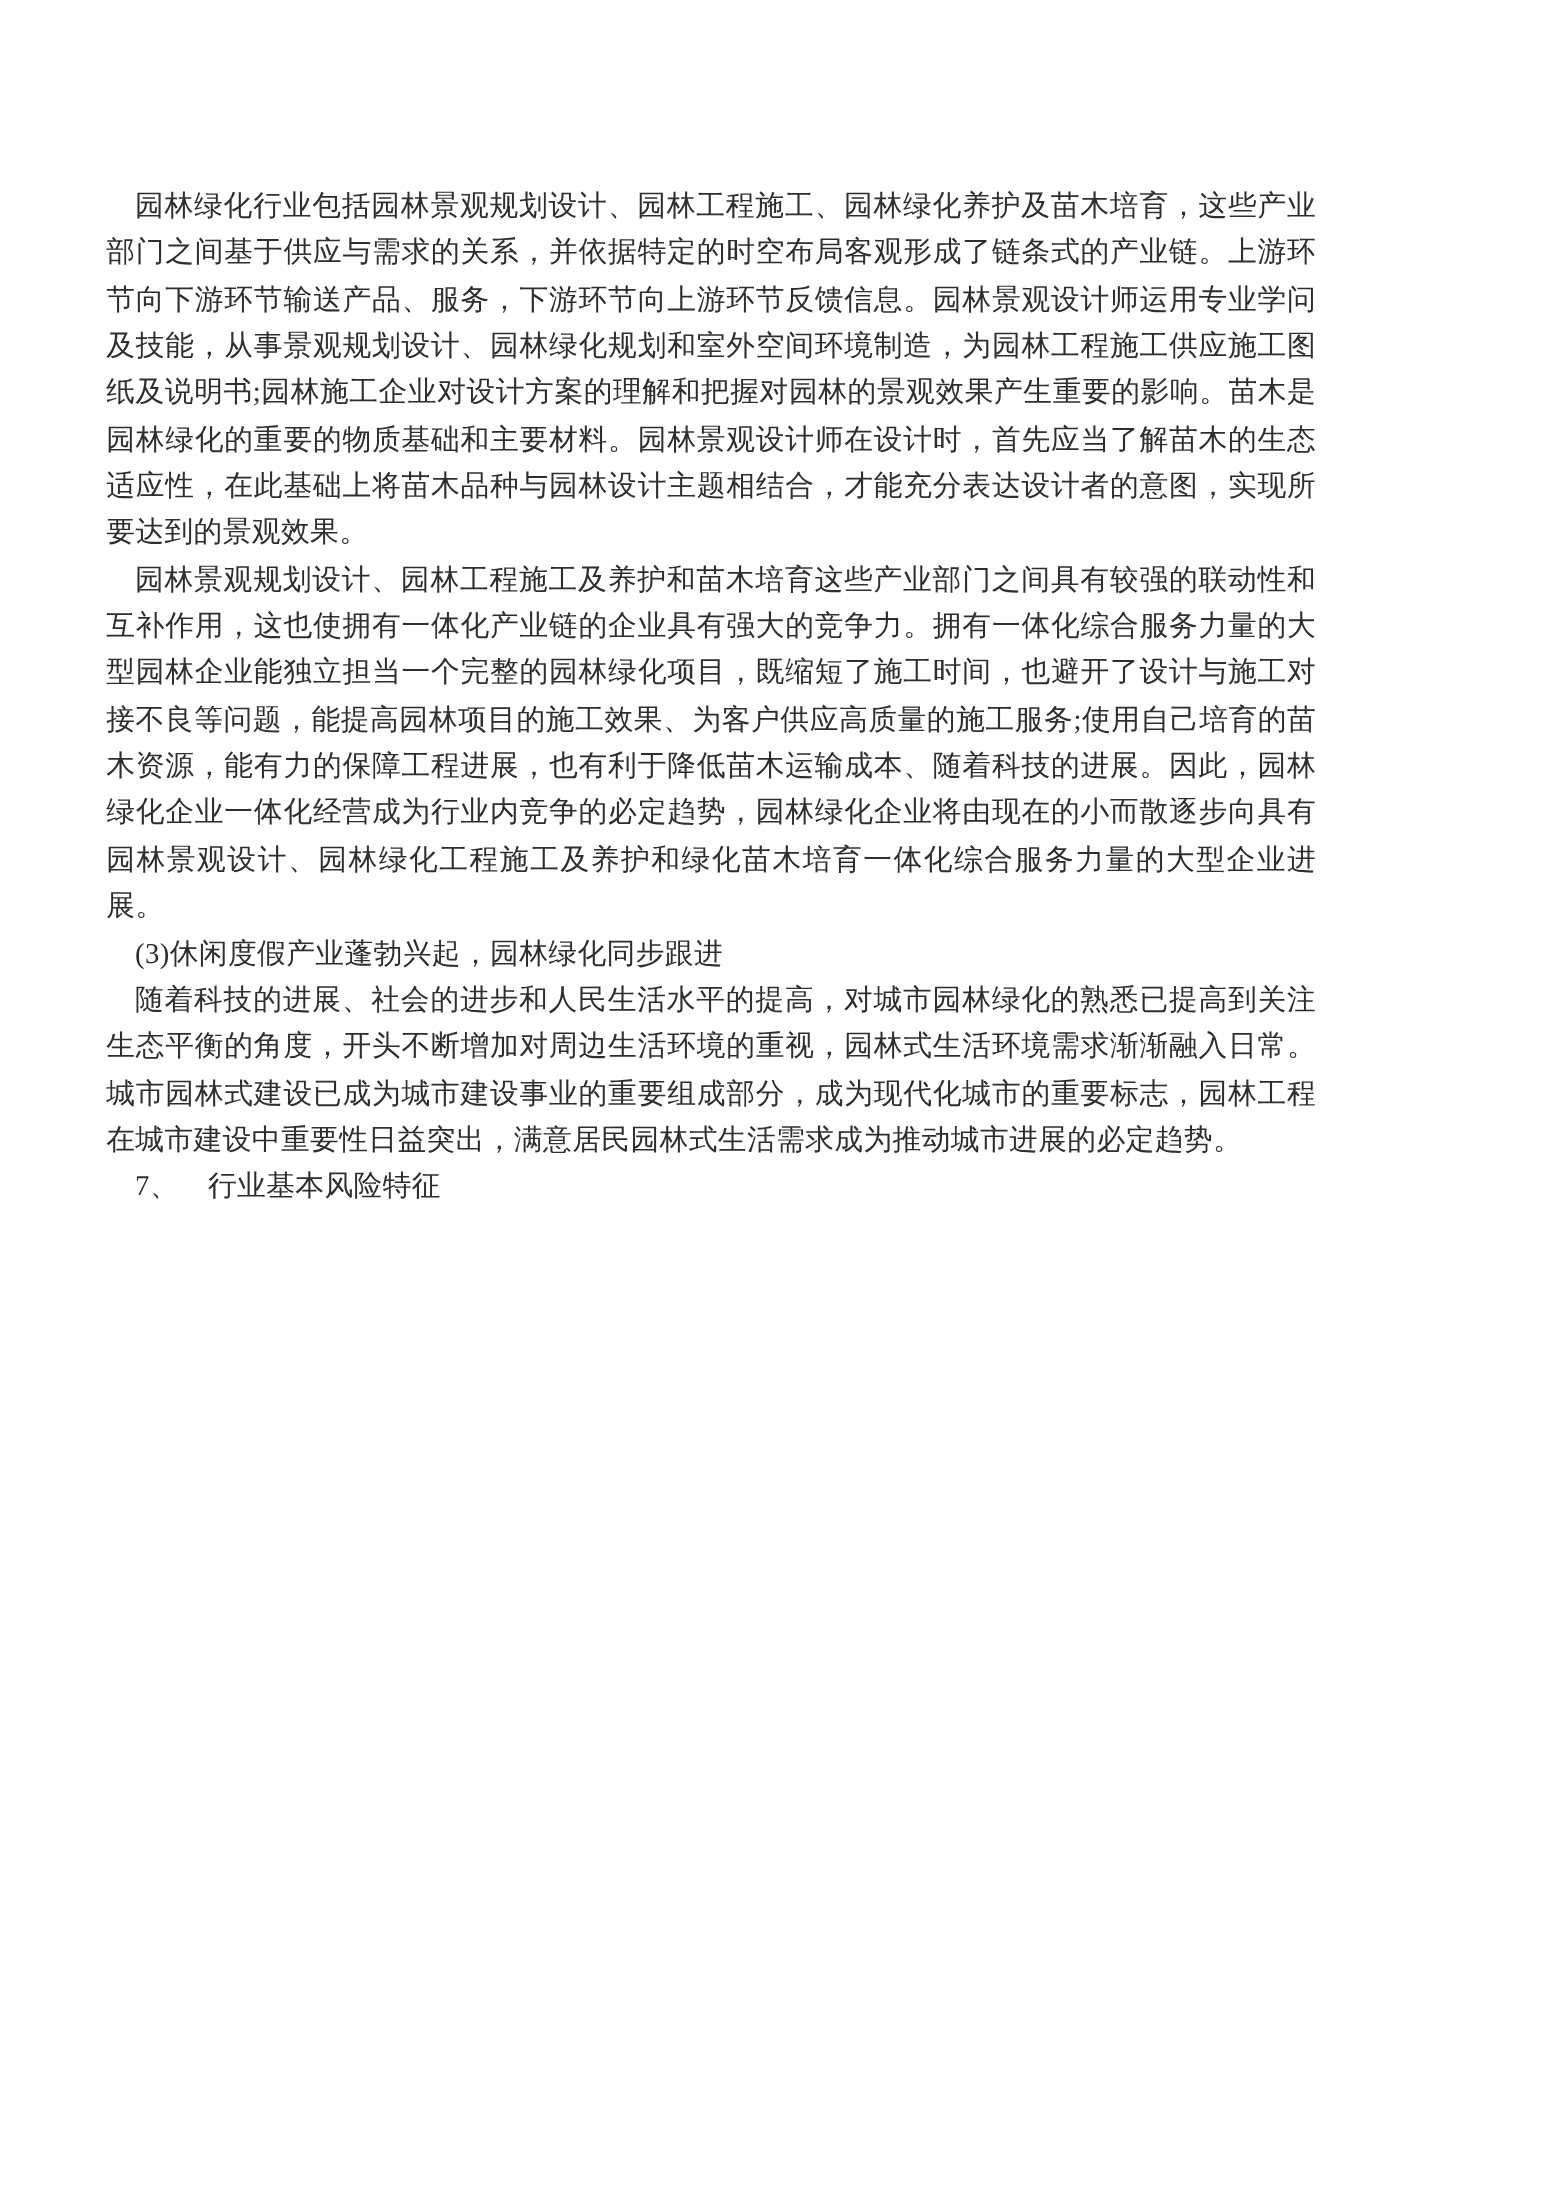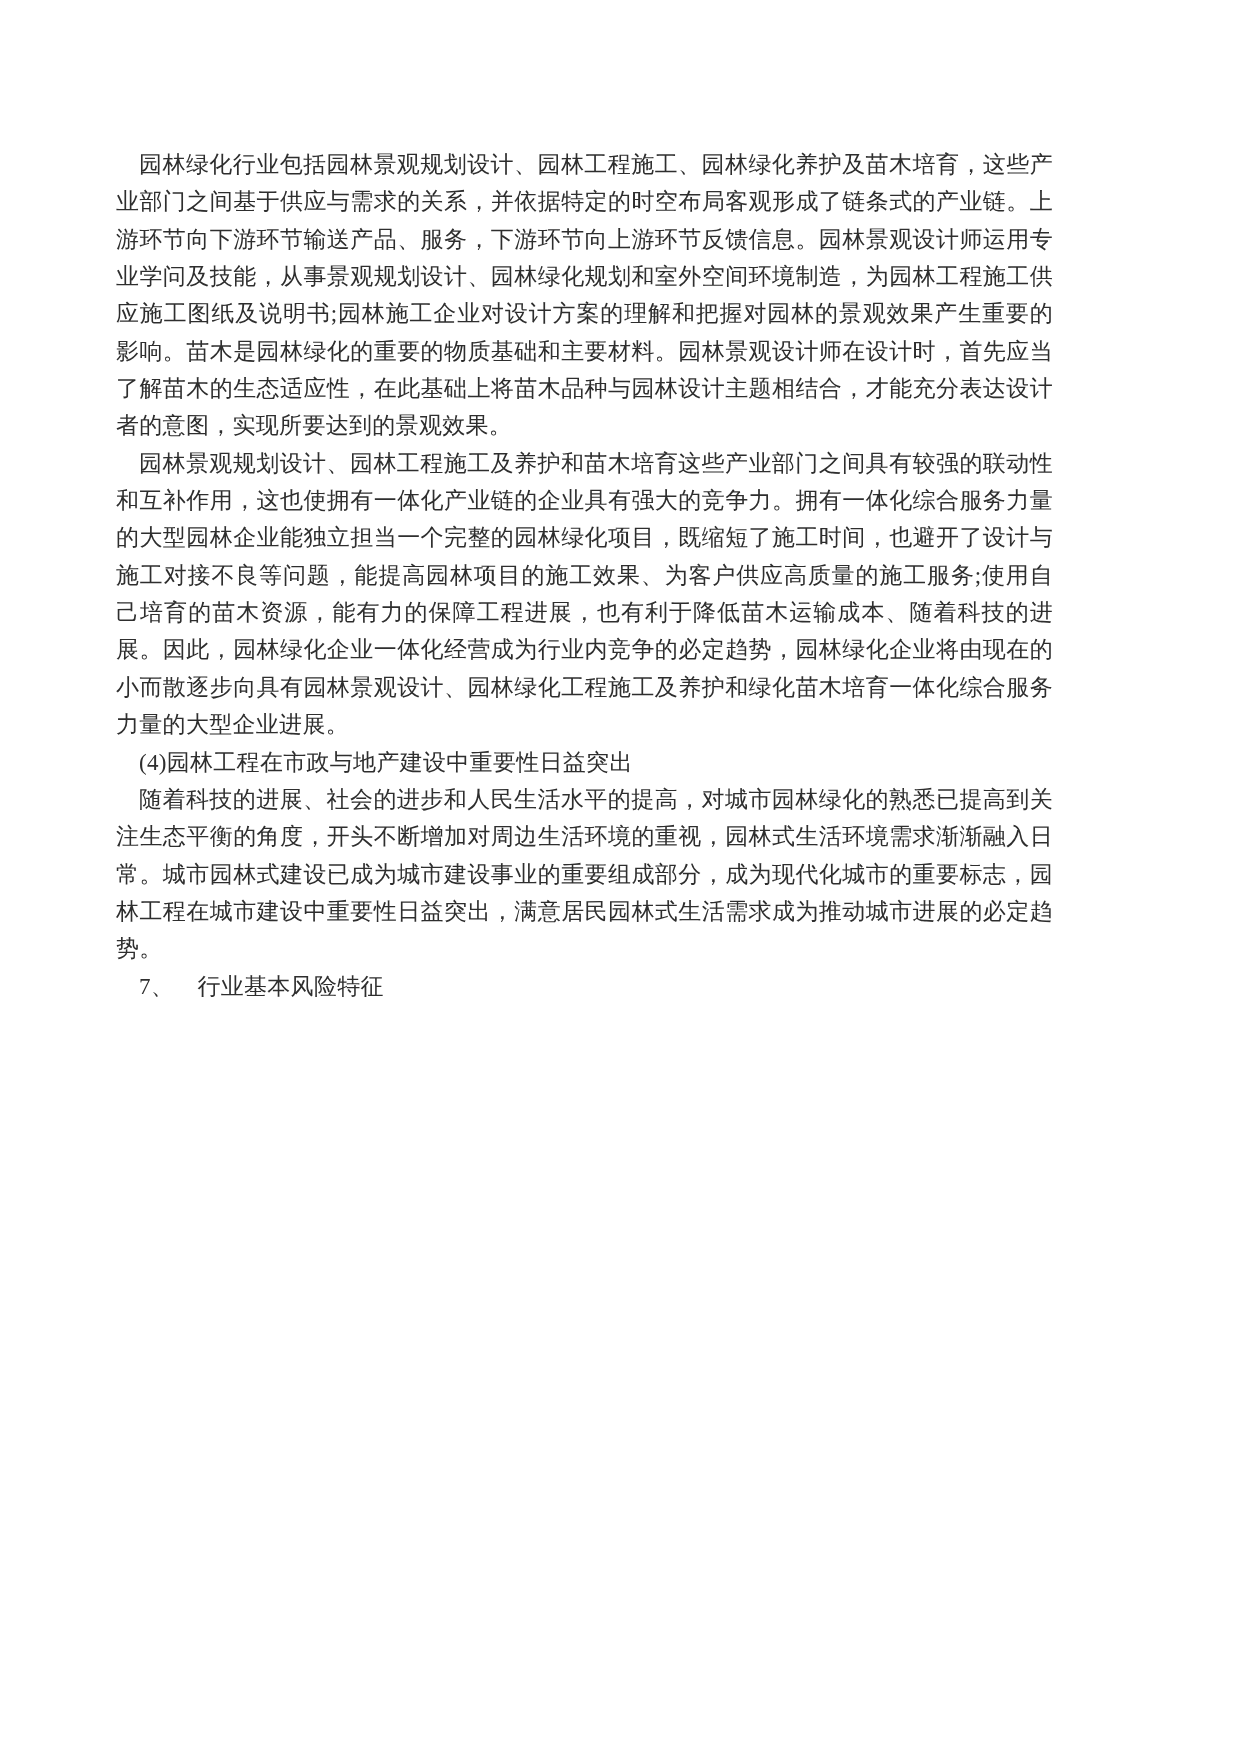--- a/index.html
+++ b/index.html
@@ -10,21 +10,21 @@
     width: 1240px;
     height: 1753px;
     background: #ffffff;
     overflow: hidden;
   }
   .page {
     box-sizing: border-box;
     width: 1240px;
     height: 1753px;
     background: #ffffff;
-    padding: 146px 187px 0 116px;
+    padding: 146px 187px 0 85px;
   }
   .doc-text p {
     margin: 0;
     padding: 0;
     font-family: "Liberation Serif", "DejaVu Serif", serif;
     font-size: 23px;
     line-height: 37.35px;
     color: #2e2e2e;
     text-align: justify;
     text-indent: 1em;
@@ -32,17 +32,17 @@
     letter-spacing: 0.3px;
   }
 </style>
 </head>
 <body>
 
 <div class="page">
   <div class="doc-text">
     <p>园林绿化行业包括园林景观规划设计、园林工程施工、园林绿化养护及苗木培育，这些产业部门之间基于供应与需求的关系，并依据特定的时空布局客观形成了链条式的产业链。上游环节向下游环节输送产品、服务，下游环节向上游环节反馈信息。园林景观设计师运用专业学问及技能，从事景观规划设计、园林绿化规划和室外空间环境制造，为园林工程施工供应施工图纸及说明书;园林施工企业对设计方案的理解和把握对园林的景观效果产生重要的影响。苗木是园林绿化的重要的物质基础和主要材料。园林景观设计师在设计时，首先应当了解苗木的生态适应性，在此基础上将苗木品种与园林设计主题相结合，才能充分表达设计者的意图，实现所要达到的景观效果。</p>
     <p>园林景观规划设计、园林工程施工及养护和苗木培育这些产业部门之间具有较强的联动性和互补作用，这也使拥有一体化产业链的企业具有强大的竞争力。拥有一体化综合服务力量的大型园林企业能独立担当一个完整的园林绿化项目，既缩短了施工时间，也避开了设计与施工对接不良等问题，能提高园林项目的施工效果、为客户供应高质量的施工服务;使用自己培育的苗木资源，能有力的保障工程进展，也有利于降低苗木运输成本、随着科技的进展。因此，园林绿化企业一体化经营成为行业内竞争的必定趋势，园林绿化企业将由现在的小而散逐步向具有园林景观设计、园林绿化工程施工及养护和绿化苗木培育一体化综合服务力量的大型企业进展。</p>
-    <p>(4)园林工程在市政与地产建设中重要性日益突出</p>
+    <p>(3)休闲度假产业蓬勃兴起，园林绿化同步跟进</p>
     <p>随着科技的进展、社会的进步和人民生活水平的提高，对城市园林绿化的熟悉已提高到关注生态平衡的角度，开头不断增加对周边生活环境的重视，园林式生活环境需求渐渐融入日常。城市园林式建设已成为城市建设事业的重要组成部分，成为现代化城市的重要标志，园林工程在城市建设中重要性日益突出，满意居民园林式生活需求成为推动城市进展的必定趋势。</p>
     <p>7、　行业基本风险特征</p>
   </div>
 </div>
 
 </body></html>

